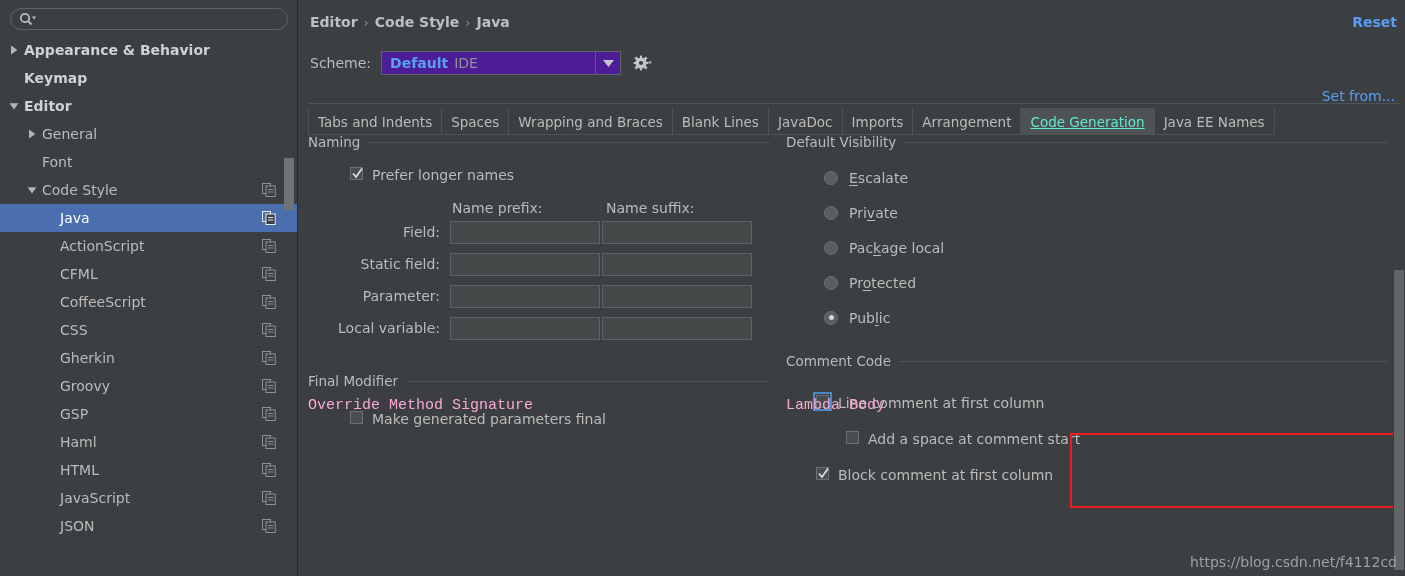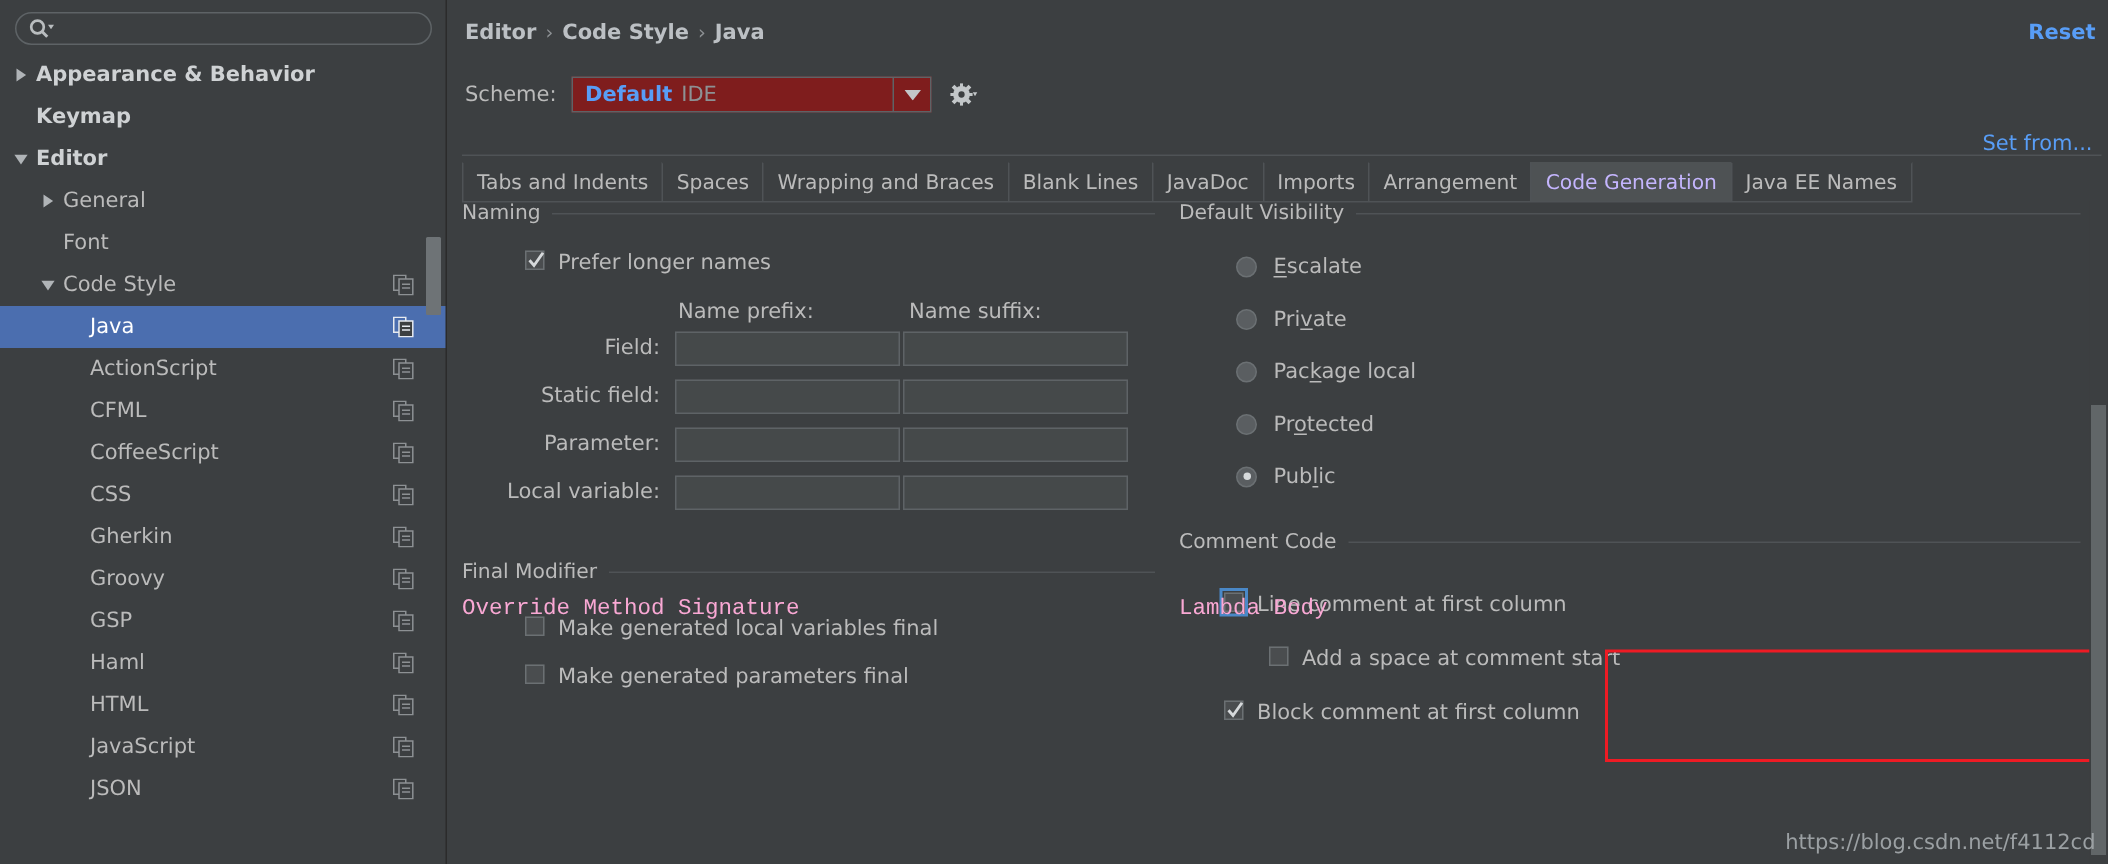--- a/index.html
+++ b/index.html
@@ -105,21 +105,21 @@
     cursor: pointer;
   }
   .scheme-row {
     position: absolute; left: 12px; top: 51px;
     display: flex; align-items: center;
   }
   .scheme-label { font-size: 14px; color: #bbbbbb; margin-right: 10px; }
   .scheme-combo {
     width: 240px; height: 24px;
     border: 1px solid #5e6366;
-    background: #7f1d1d;
+    background: #4c1d95;
     display: flex; align-items: center;
     box-sizing: border-box;
   }
   .scheme-combo .val {
     flex: 1; padding-left: 8px; font-size: 14px;
     white-space: nowrap; overflow: hidden;
   }
   .scheme-combo .val b { color: #589df6; font-weight: bold; }
   .scheme-combo .val span.ide { color: #8d9194; font-weight: normal; margin-left: 6px; }
   .scheme-combo .arrow {
@@ -150,21 +150,22 @@
     font-size: 13.5px; color: #bbbbbb;
     border-left: 1px solid #4f5356;
     border-top: 1px solid transparent;
     box-sizing: border-box;
     white-space: nowrap;
     cursor: pointer;
   }
   .tab:last-child { border-right: 1px solid #4f5356; }
   .tab.active {
     background: #4e5254;
-    color: #c4b5fd;
+    color: #5eead4;
+    text-decoration: underline;
   }
 
   
   .content {
     position: absolute; left: 10px; top: 134px;
     right: 12px; bottom: 0;
     overflow: hidden;
   }
   .col-left { position: absolute; left: 0; top: 0; width: 462px; }
   .col-right { position: absolute; left: 478px; top: 0; right: 6px; }
@@ -602,24 +603,20 @@
         </div>
 
         <div class="group" style="margin-top:29px;">
           <div class="group-title">
             <span>Final Modifier</span>
             <span class="rule"></span>
           </div>
           <div style="margin-top:14px; padding-left:42px;" id="final-mod-items">
               <div class="checkrow" style="height: 32px;">
                 <span class="cb"><span class="cb-box"></span></span>
-                <span>Make generated local variables final</span>
-              </div>
-              <div class="checkrow" style="height: 32px;">
-                <span class="cb"><span class="cb-box"></span></span>
                 <span>Make generated parameters final</span>
               </div>
             </div>
         </div>
 
         <div class="cutoff-title" style="left:0; top:263px;">Override Method Signature</div>
       </div>
 
       <div class="col-right">
 

